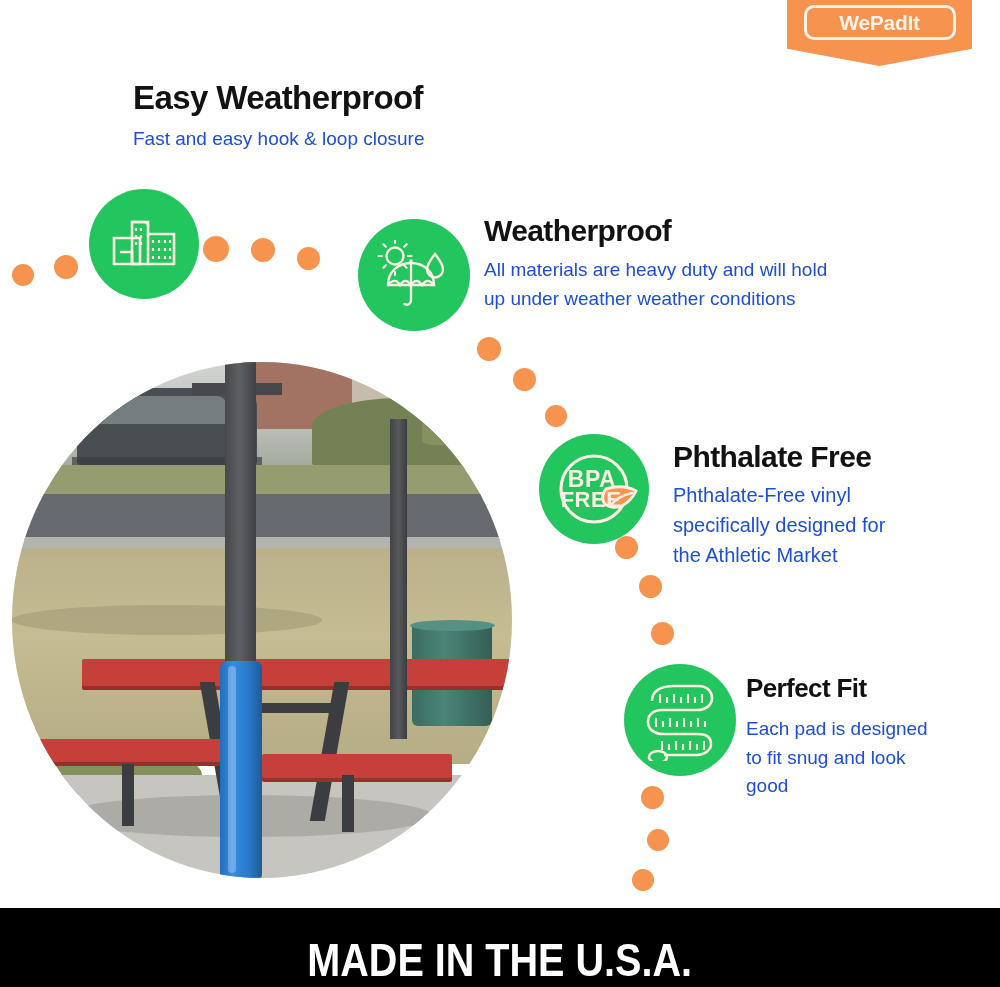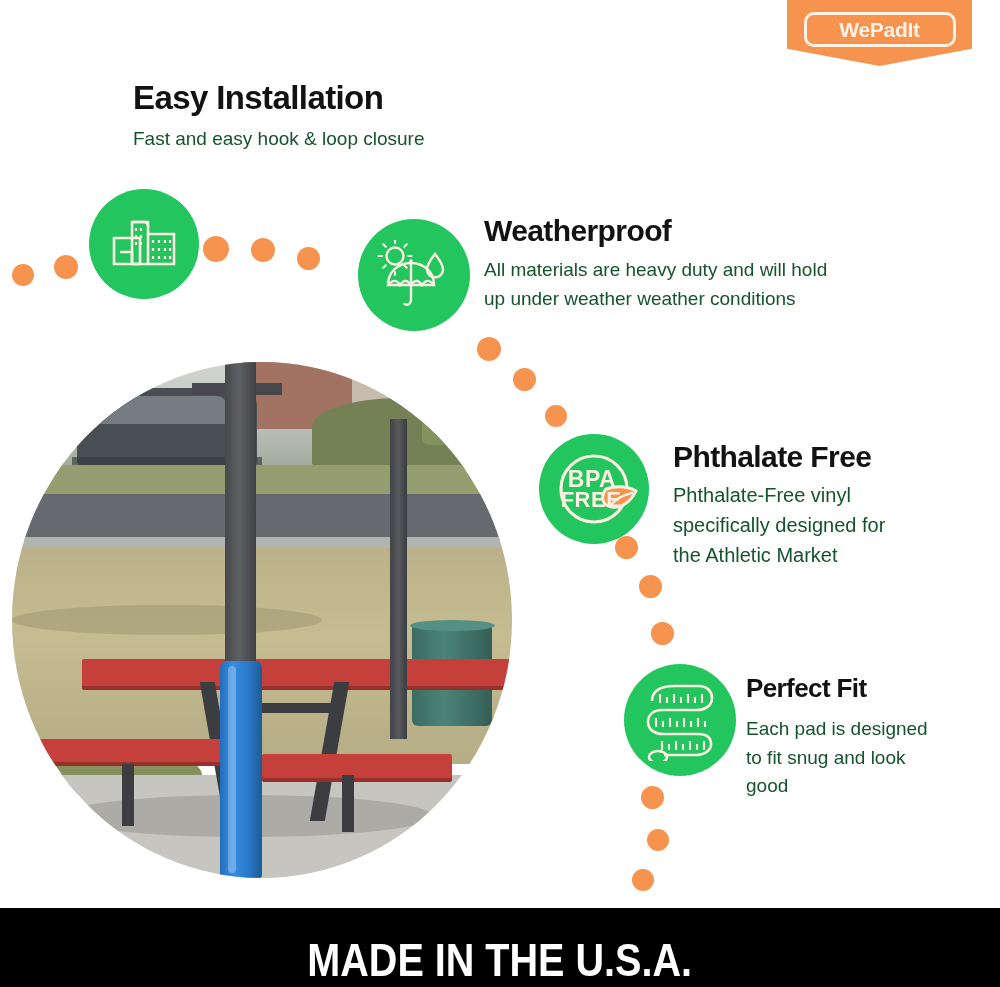--- a/index.html
+++ b/index.html
@@ -14,38 +14,38 @@
 
   
   .logo-banner {
     position:absolute; left:787px; top:0; width:185px; height:66px;
     background:#F5934F;
     -webkit-clip-path: polygon(0 0, 100% 0, 100% 74%, 50% 100%, 0 74%);
     clip-path: polygon(0 0, 100% 0, 100% 74%, 50% 100%, 0 74%);
     display:flex; align-items:flex-start; justify-content:center;
   }
   .logo-frame {
-    margin-top:12px; width:152px; height:35px;
+    margin-top:5px; width:152px; height:35px;
     border:3px solid #FCF2E6; border-radius:10px;
     display:flex; align-items:center; justify-content:center;
   }
   .logo-text {
     color:#FCF2E6; font-size:21px; letter-spacing:-0.3px;
     white-space:nowrap; font-weight:400; line-height:1;
   }
   .logo-text .b { font-weight:800; }
   .logo-text .n { font-weight:700; }
 
   
   .ft-title {
     position:absolute; font-weight:800; color:#121212;
     letter-spacing:-0.6px; white-space:nowrap;
   }
   .ft-desc {
-    position:absolute; color:#14532d; font-weight:400;
+    position:absolute; color:#1d4ed8; font-weight:400;
   }
   .ft-desc div { white-space:nowrap; }
 
   #t-easy   { left:133px; top:79px;  font-size:33px; }
   #d-easy   { left:133px; top:125px; font-size:19px; line-height:1.45; }
 
   #t-weather{ left:484px; top:214px; font-size:30px; }
   #d-weather{ left:484px; top:256px; font-size:19px; line-height:1.5; }
 
   #t-bpa    { left:673px; top:440px; font-size:30px; }
@@ -191,21 +191,21 @@
   <div class="dot" style="left:545px; top:405px; width:22px; height:22px;"></div>
 
   <div class="dot" style="left:615px; top:536px; width:23px; height:23px;"></div>
   <div class="dot" style="left:639px; top:575px; width:23px; height:23px;"></div>
   <div class="dot" style="left:651px; top:622px; width:23px; height:23px;"></div>
 
   <div class="dot" style="left:641px; top:786px; width:23px; height:23px;"></div>
   <div class="dot" style="left:647px; top:829px; width:22px; height:22px;"></div>
   <div class="dot" style="left:632px; top:869px; width:22px; height:22px;"></div>
 
-  <div class="ft-title" id="t-easy">Easy Installation</div>
+  <div class="ft-title" id="t-easy">Easy Weatherproof</div>
   <div class="ft-desc" id="d-easy">
     <div>Fast and easy hook &amp; loop closure</div>
   </div>
 
   <div class="icon-circle" id="ic-easy">
     <span>
       <svg width="68" height="56" viewBox="0 0 68 56" fill="none" stroke="#FCEFE2" stroke-width="2.6">
         <path d="M4 22 L30 22 L30 48 L4 48 Z"></path>
         <path d="M22 6 L22 48 L38 48 L38 6 Z" fill="none"></path>
         <path d="M22 6 L34 6 Q38 6 38 10"></path>

